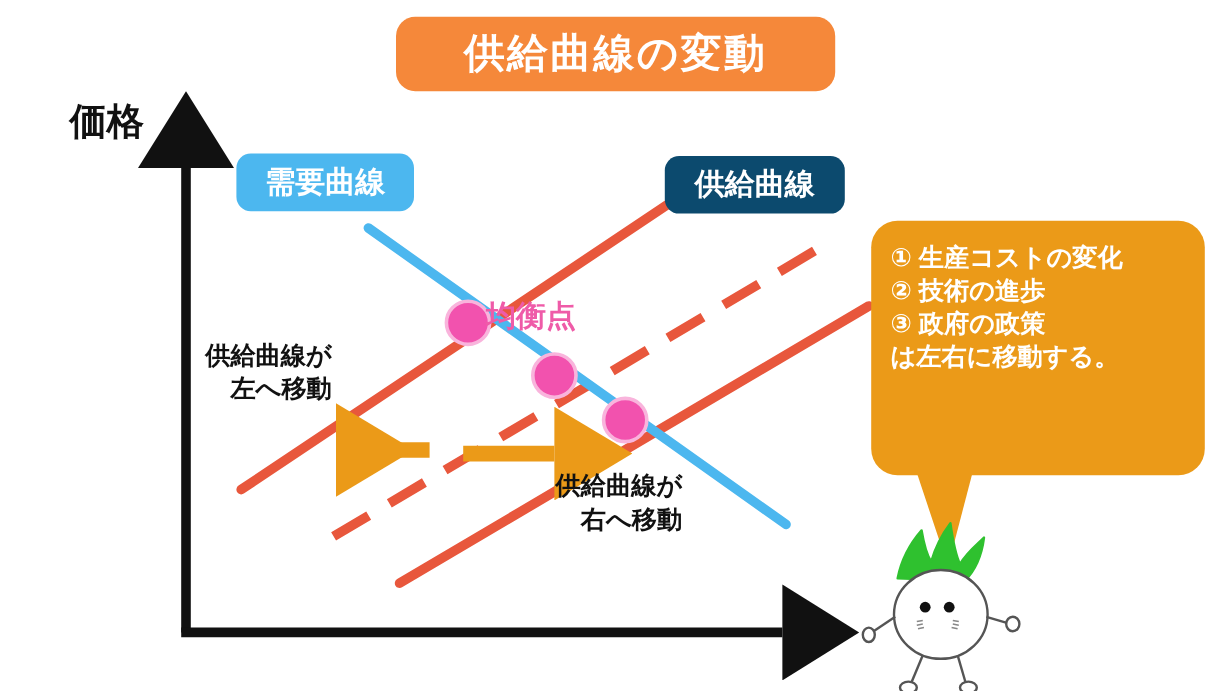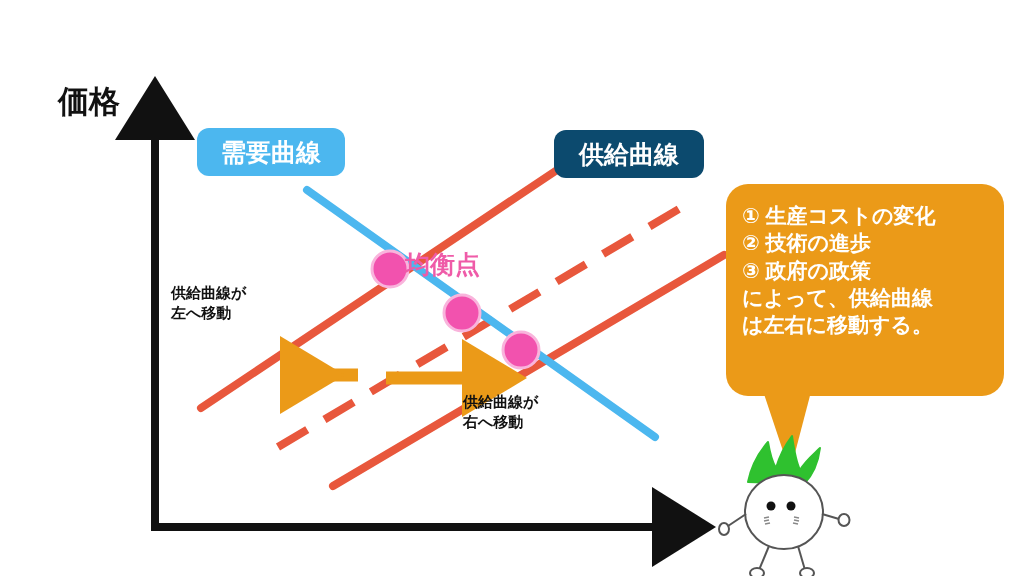--- a/index.html
+++ b/index.html
@@ -87,25 +87,25 @@
     font-size: 31px;
     font-weight: bold;
     color: #111111;
     line-height: 1;
     white-space: nowrap;
   }
 
   
   .chart-note {
     position: absolute;
-    font-size: 15px;
+    font-size: 21px;
     font-weight: bold;
     color: #111111;
     line-height: 1.35;
-    text-align: left;
+    text-align: right;
     white-space: nowrap;
   }
   #note-left  { left: 171px; top: 283px; }
   #note-right { left: 463px; top: 392px; }
 
   #label-equilibrium {
     position: absolute;
     left: 405px;
     top: 252px;
     font-size: 25px;
@@ -188,20 +188,23 @@
     <line x1="307" y1="190" x2="655" y2="437" stroke="#4cb7ef" stroke-width="8" stroke-linecap="round"></line>
 
     <circle cx="390" cy="269" r="18" fill="#f252ae" stroke="#f9b4dc" stroke-width="3"></circle>
     <circle cx="462" cy="313" r="18" fill="#f252ae" stroke="#f9b4dc" stroke-width="3"></circle>
     <circle cx="521" cy="350" r="18" fill="#f252ae" stroke="#f9b4dc" stroke-width="3"></circle>
 
     <line x1="358" y1="375" x2="280" y2="375" stroke="#eb9a18" stroke-width="13" marker-end="url(#arrow-orange-left)"></line>
     <line x1="386" y1="378" x2="462" y2="378" stroke="#eb9a18" stroke-width="13" marker-end="url(#arrow-orange-right)"></line>
   </svg>
 
+  <div id="title-pill">
+    <span class="txt">供給曲線の変動</span>
+  </div>
 
   <div id="legend-demand" class="legend-pill">
     <span class="txt">需要曲線</span>
   </div>
   <div id="legend-supply" class="legend-pill">
     <span class="txt">供給曲線</span>
   </div>
 
   <div id="label-price">価格</div>
 
@@ -217,21 +220,20 @@
   </div>
 
   <svg id="bubble-tail-svg" width="1024" height="576">
     <path d="M762,388 L812,388 L790,472 Z" fill="#eb9a18"></path>
   </svg>
 
   <div id="speech-bubble">
     <div class="line">① 生産コストの変化</div>
     <div class="line">② 技術の進歩</div>
     <div class="line">③ 政府の政策</div>
-    <div class="line">によって、供給曲線</div>
     <div class="line">は左右に移動する。</div>
   </div>
 
   <svg id="mascot" viewBox="0 0 170 156">
 
     <path d="M42 62 C46 42 55 30 62 22 C64 34 66 42 70 48 C74 34 80 24 86 16
              C88 30 90 42 94 50 C100 40 108 34 114 28 C112 44 106 56 98 64 Z" fill="#2fc12f" stroke="#2fc12f" stroke-width="2" stroke-linejoin="round"></path>
 
     <ellipse cx="78" cy="92" rx="39" ry="37" fill="#ffffff" stroke="#555555" stroke-width="2"></ellipse>
 

